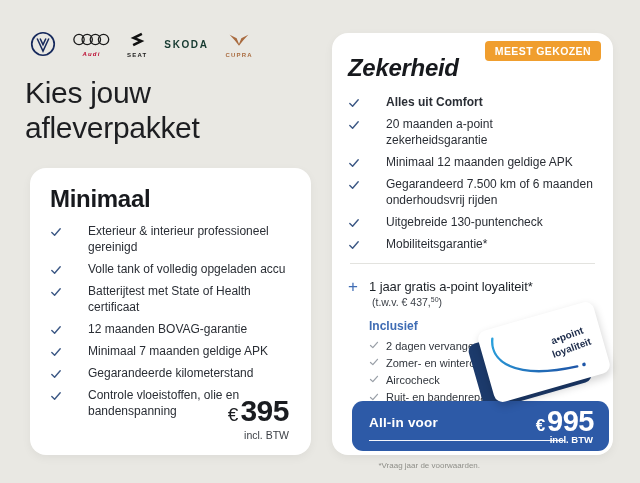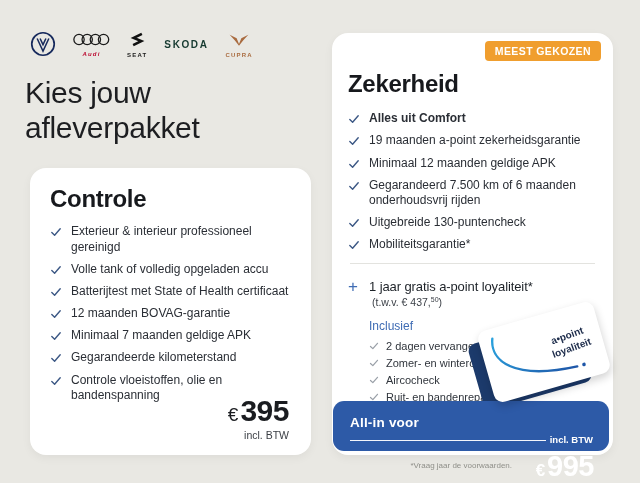--- a/index.html
+++ b/index.html
@@ -1,42 +1,42 @@
 <!DOCTYPE html>
 <html><head>
 <meta charset="utf-8">
 <style>
   html,body{margin:0;padding:0;}
   body{width:640px;height:483px;overflow:hidden;background:#E9E8E3;
        font-family:"Liberation Sans", sans-serif;-webkit-font-smoothing:antialiased;}
-  .stage{position:relative;width:508px;height:483px;background:#E9E8E3;padding-left:32px;}
+  .stage{position:relative;width:508px;height:483px;background:#E9E8E3;}
 
   
   .brands{position:absolute;left:30px;top:28px;display:flex;align-items:center;gap:17px;height:34px;}
   .brand{display:flex;flex-direction:column;align-items:center;justify-content:center;line-height:1;}
   .brand .wordmark{font-size:6px;font-weight:700;letter-spacing:1.2px;margin-top:2px;}
   .audi-label{color:#BB0A30;font-weight:700;font-style:italic;letter-spacing:0.2px;}
   .seat-label{color:#1a1a1a;}
   .skoda-word{font-size:10px;font-weight:800;letter-spacing:1.6px;color:#163A30;}
   .cupra-label{color:#A96B3F;}
 
   
   .main-title{position:absolute;left:25px;top:76px;width:250px;font-size:30px;line-height:1.16;
               font-weight:500;color:#1D1E21;letter-spacing:-0.3px;}
 
   
   .card{position:absolute;background:#fff;border-radius:16px;box-shadow:0 3px 10px rgba(0,0,0,0.05);box-sizing:border-box;}
   .comfort-card{left:30px;top:168px;width:281px;height:287px;padding:18px 20px;}
   .zeker-card{left:332px;top:33px;width:281px;height:422px;padding:18px 16px;}
 
   .card h2{margin:0;font-size:24px;font-weight:600;color:#17191D;letter-spacing:-0.3px;line-height:1.1;}
-  .zeker-card h2{margin-top:20px;}
+  .zeker-card h2{margin-top:4px;font-style:italic;}
 
   ul.checklist{list-style:none;margin:12px 0 0 0;padding:0;}
-  ul.checklist li{display:flex;gap:9px;margin-bottom:6.5px;font-size:12px;line-height:1.3;color:#2A2E35;}
+  ul.checklist li{display:flex;gap:26px;margin-bottom:6.5px;font-size:12px;line-height:1.3;color:#2A2E35;}
   ul.checklist li .txt{flex:1;}
   .check{flex:0 0 12px;width:12px;height:12px;margin-top:2px;}
   .zeker-card ul.checklist{margin-top:14px;}
 
   
   .price-block{position:absolute;right:22px;bottom:14px;text-align:right;color:#1A1C20;}
   .price-row{display:flex;align-items:baseline;justify-content:flex-end;gap:2px;}
   .cur{font-size:19px;font-weight:500;}
   .amount{font-size:30px;font-weight:600;letter-spacing:-0.5px;}
   .price-note{font-size:10.5px;color:#3A3E44;margin-top:1px;}
@@ -46,43 +46,43 @@
          font-weight:700;letter-spacing:0.4px;padding:4px 10px;border-radius:4px;}
 
   
   .divider{border:none;border-top:1px solid #E3E3DF;margin:10px 2px 13px 2px;}
   .bonus-row{display:flex;align-items:baseline;gap:9px;font-size:13px;color:#1D2228;}
   .plus{color:#3F6CB4;font-size:17px;font-weight:500;flex:0 0 12px;line-height:1;position:relative;top:1px;}
   .bonus-label{font-weight:400;letter-spacing:-0.1px;}
   .bonus-value{font-size:10.5px;color:#3A3F46;margin-left:3px;white-space:nowrap;}
   .bonus-value sup{font-size:7px;}
   .inclusief{margin:10px 0 0 21px;}
-  .inclusief-label{color:#3F6CB4;font-size:12px;font-weight:400;}
+  .inclusief-label{color:#3F6CB4;font-size:12px;font-weight:700;}
   ul.sublist{list-style:none;margin:7px 0 0 0;padding:0;}
   ul.sublist li{display:flex;gap:7px;margin-bottom:4.5px;font-size:11px;line-height:1.15;color:#30353C;}
   .subcheck{flex:0 0 10px;width:10px;height:10px;margin-top:0.5px;}
 
   
   .loyalty-shadow{position:absolute;left:142px;top:296px;width:112px;height:68px;background:#1C3A6B;
                   border-radius:8px;transform:rotate(-16deg);z-index:1;}
   .loyalty-card{position:absolute;left:152px;top:282px;width:120px;height:74px;background:#fff;
                 border-radius:9px;transform:rotate(-16deg);z-index:3;
                 box-shadow:0 4px 8px rgba(0,0,0,0.18);overflow:hidden;}
   .loyalty-card .arc{position:absolute;left:0;top:0;}
   .loyalty-text{position:absolute;right:12px;top:22px;text-align:center;color:#1C2B4A;
                 font-size:10px;font-weight:700;line-height:1.25;transform:rotate(-4deg);}
 
   
-  .allin{position:absolute;left:1px;right:4px;bottom:4px;height:50px;background:#2D5AA7;
+  .allin{position:absolute;left:20px;right:4px;bottom:4px;height:50px;background:#2D5AA7;
          border-radius:11px;color:#fff;z-index:2;}
   .allin-label{position:absolute;left:17px;top:14px;font-size:13.5px;font-weight:700;letter-spacing:0.2px;}
   .allin-line{position:absolute;left:17px;bottom:10px;width:196px;height:1px;background:rgba(255,255,255,0.95);}
   .allin-price{position:absolute;right:15px;top:4px;display:flex;align-items:baseline;gap:2px;}
   .allin-price .cur{font-size:17px;font-weight:600;}
-  .allin-price .amount{font-size:29px;font-weight:700;margin-top:45px;}
+  .allin-price .amount{font-size:29px;font-weight:700;}
   .allin-note{position:absolute;right:16px;bottom:6px;font-size:9.5px;font-weight:600;}
 
   .fine-print{position:absolute;right:28px;top:461px;font-size:8px;color:#8F8F89;}
 </style>
 </head>
 <body>
 
 <div class="stage">
 
   <div class="brands">
@@ -122,21 +122,21 @@
           <path d="M4 3 L16 9 L20 19 L24 9 L36 3 L27 13 L20 22 L13 13 Z" fill="#A96B3F"></path>
         </svg>
       </span>
       <span class="wordmark cupra-label">CUPRA</span>
     </div>
   </div>
 
   <div class="main-title">Kies jouw afleverpakket</div>
 
   <div class="card comfort-card">
-    <h2>Controle</h2>
+    <h2>Minimaal</h2>
     <ul class="checklist">
 
         <li>
           <span class="check">
             <svg width="12" height="12" viewBox="0 0 12 12">
               <path d="M1.8 6.6 L4.6 9.2 L10.2 2.8" fill="none" stroke="#3B5784" stroke-width="1.4" stroke-linecap="round" stroke-linejoin="round"></path>
             </svg>
           </span>
           <span class="txt">Exterieur &amp; interieur professioneel gereinigd</span>
         </li>
@@ -217,21 +217,21 @@
           </span>
           <span class="txt maybe-bold" style="font-weight: 700;">Alles uit Comfort</span>
         </li>
 
         <li>
           <span class="check">
             <svg width="12" height="12" viewBox="0 0 12 12">
               <path d="M1.8 6.6 L4.6 9.2 L10.2 2.8" fill="none" stroke="#3B5784" stroke-width="1.4" stroke-linecap="round" stroke-linejoin="round"></path>
             </svg>
           </span>
-          <span class="txt maybe-bold">19 maanden a-point zekerheidsgarantie</span>
+          <span class="txt maybe-bold">20 maanden a-point zekerheidsgarantie</span>
         </li>
 
         <li>
           <span class="check">
             <svg width="12" height="12" viewBox="0 0 12 12">
               <path d="M1.8 6.6 L4.6 9.2 L10.2 2.8" fill="none" stroke="#3B5784" stroke-width="1.4" stroke-linecap="round" stroke-linejoin="round"></path>
             </svg>
           </span>
           <span class="txt maybe-bold">Minimaal 12 maanden geldige APK</span>
         </li>

